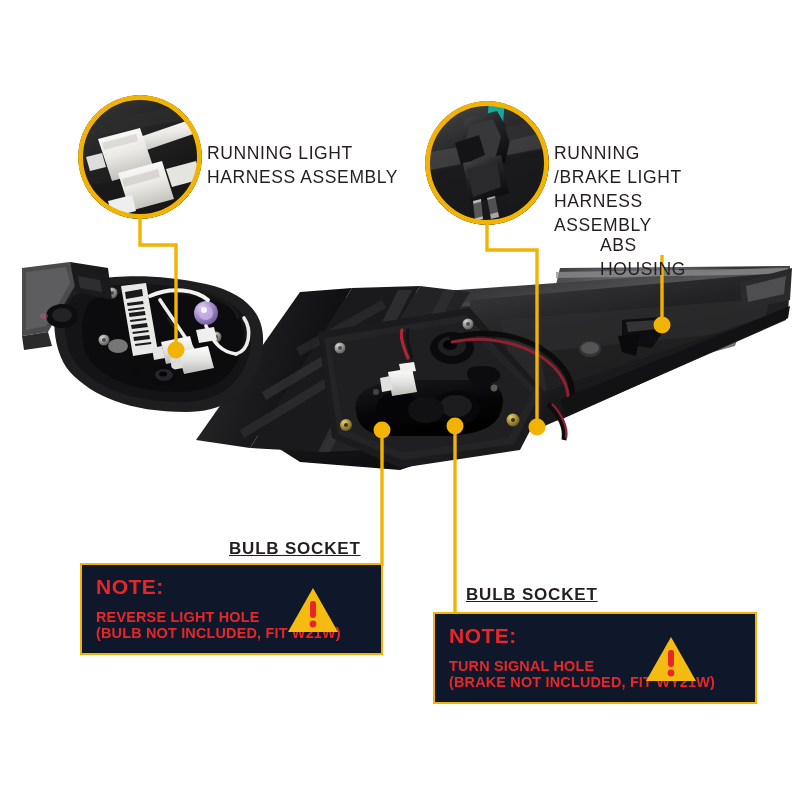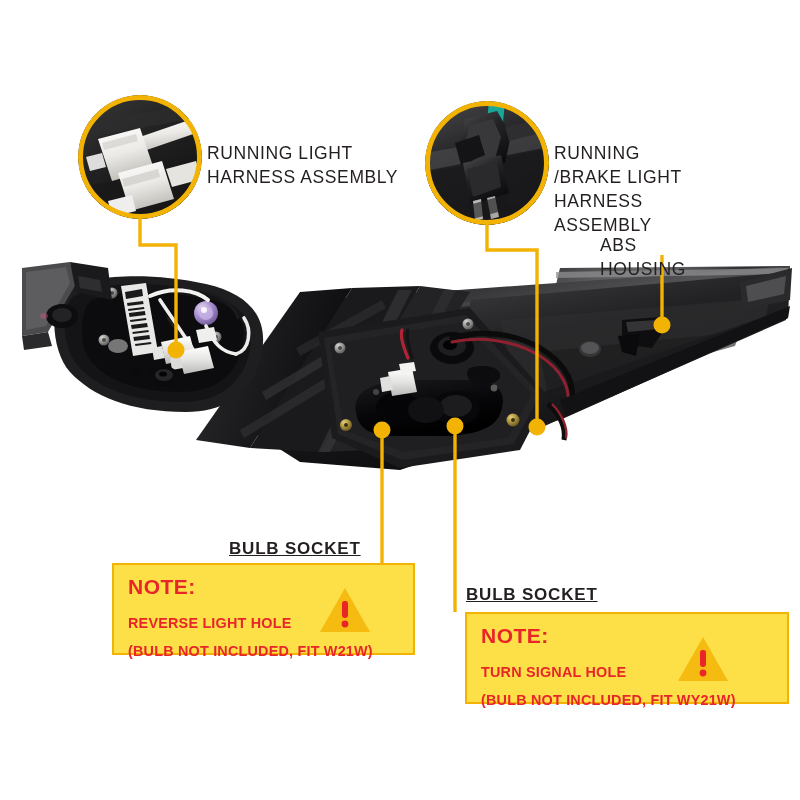--- a/index.html
+++ b/index.html
@@ -80,38 +80,37 @@
     font-weight: 700;
     letter-spacing: 0.8px;
     font-size: 17px;
     text-decoration: underline;
   }
 
   
   .note-box {
     position: absolute;
     border: 2px solid #F2B304;
-    background: #fde047;
+    background: #0f172a;
     box-sizing: border-box;
     z-index: 10;
-    margin-left: 32px;
   }
   .note-title {
     position: absolute;
     color: #E8262A;
     font-weight: 700;
     font-size: 21px;
     letter-spacing: 0.5px;
   }
   .note-lines {
     position: absolute;
     color: #E8262A;
     font-weight: 700;
     font-size: 14.4px;
-    line-height: 28px;
+    line-height: 16px;
     letter-spacing: 0.2px;
     white-space: pre-line;
   }
   .warn-tri {
     position: absolute;
     width: 52px;
     height: 46px;
   }
 </style>
 </head>
@@ -465,21 +464,21 @@
     <svg class="warn-tri" style="left:205px; top:22px;" viewBox="0 0 52 46">
       <path d="M26,1 L51,45 L1,45 Z" fill="#F5BB11"></path>
       <rect x="23" y="14" width="6" height="17" rx="2.4" fill="#E8262A"></rect>
       <circle cx="26" cy="37" r="3.4" fill="#E8262A"></circle>
     </svg>
   </div>
 
   <div class="note-box" style="left:433px; top:612px; width:324px; height:92px;">
     <div class="note-title" style="left:14px; top:10px;">NOTE:</div>
     <div class="note-lines" style="left:14px; top:44px;">TURN SIGNAL HOLE
-(BULB NOT INCLUDED, FIT WY21W)</div>
+(BRAKE NOT INCLUDED, FIT WY21W)</div>
     <svg class="warn-tri" style="left:210px; top:22px;" viewBox="0 0 52 46">
       <path d="M26,1 L51,45 L1,45 Z" fill="#F5BB11"></path>
       <rect x="23" y="14" width="6" height="17" rx="2.4" fill="#E8262A"></rect>
       <circle cx="26" cy="37" r="3.4" fill="#E8262A"></circle>
     </svg>
   </div>
 
 </div>
 
 </body></html>

